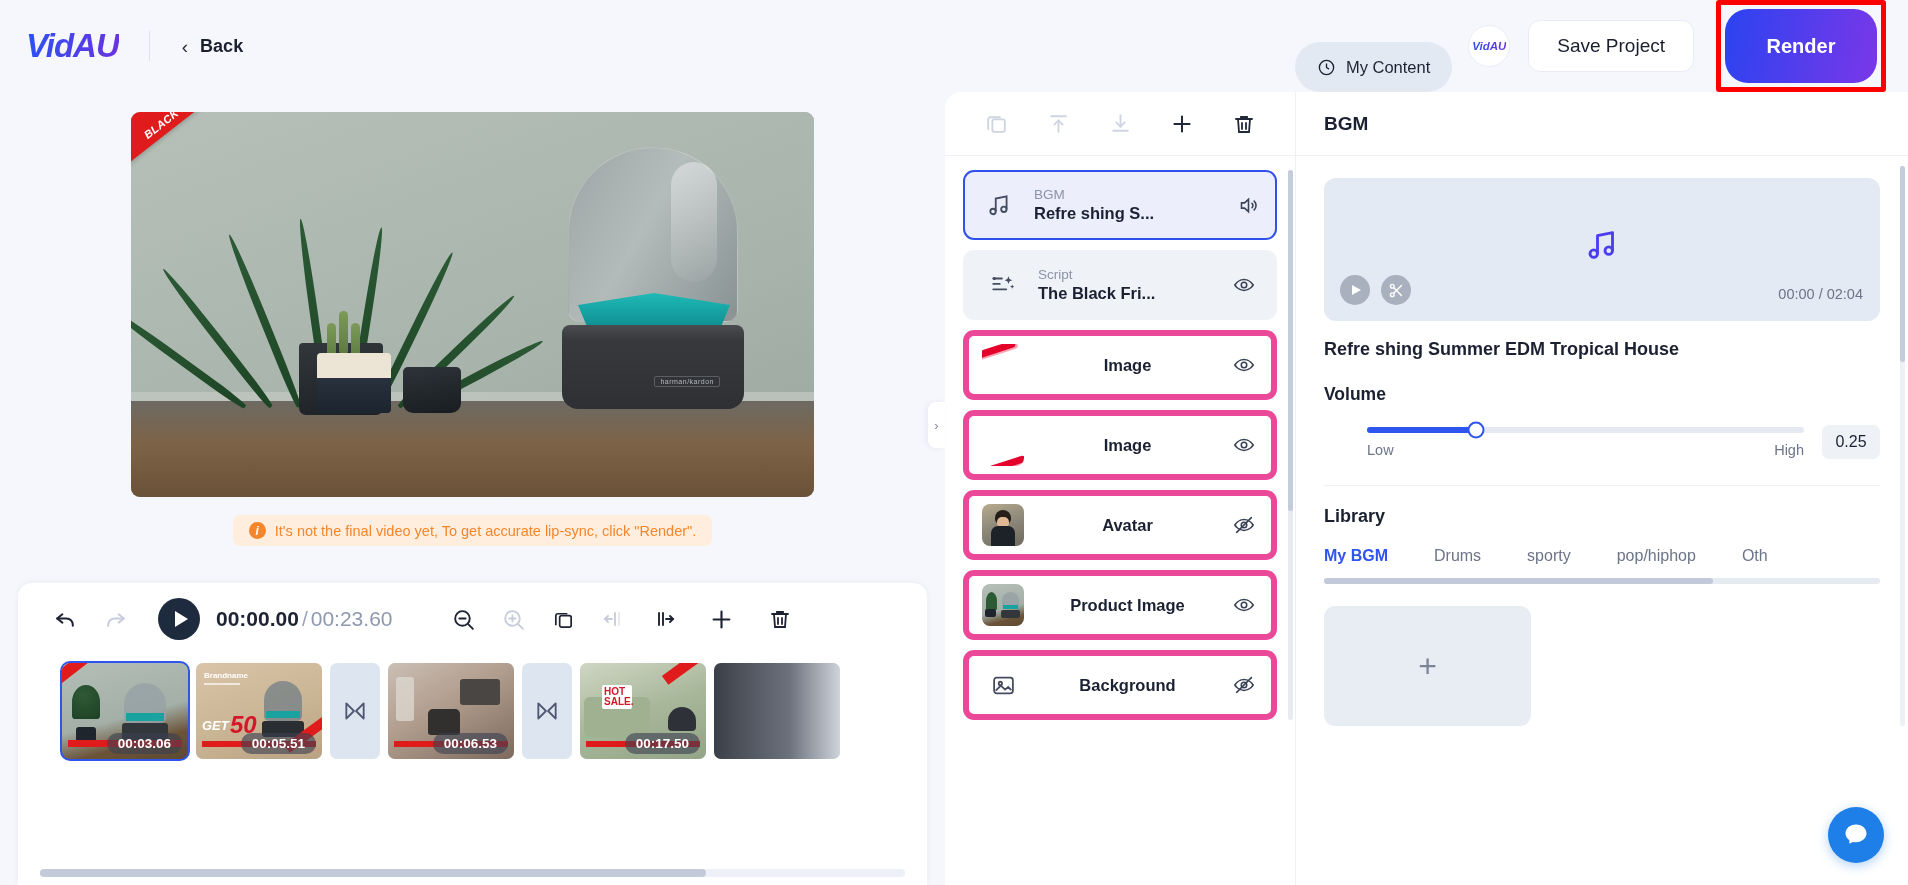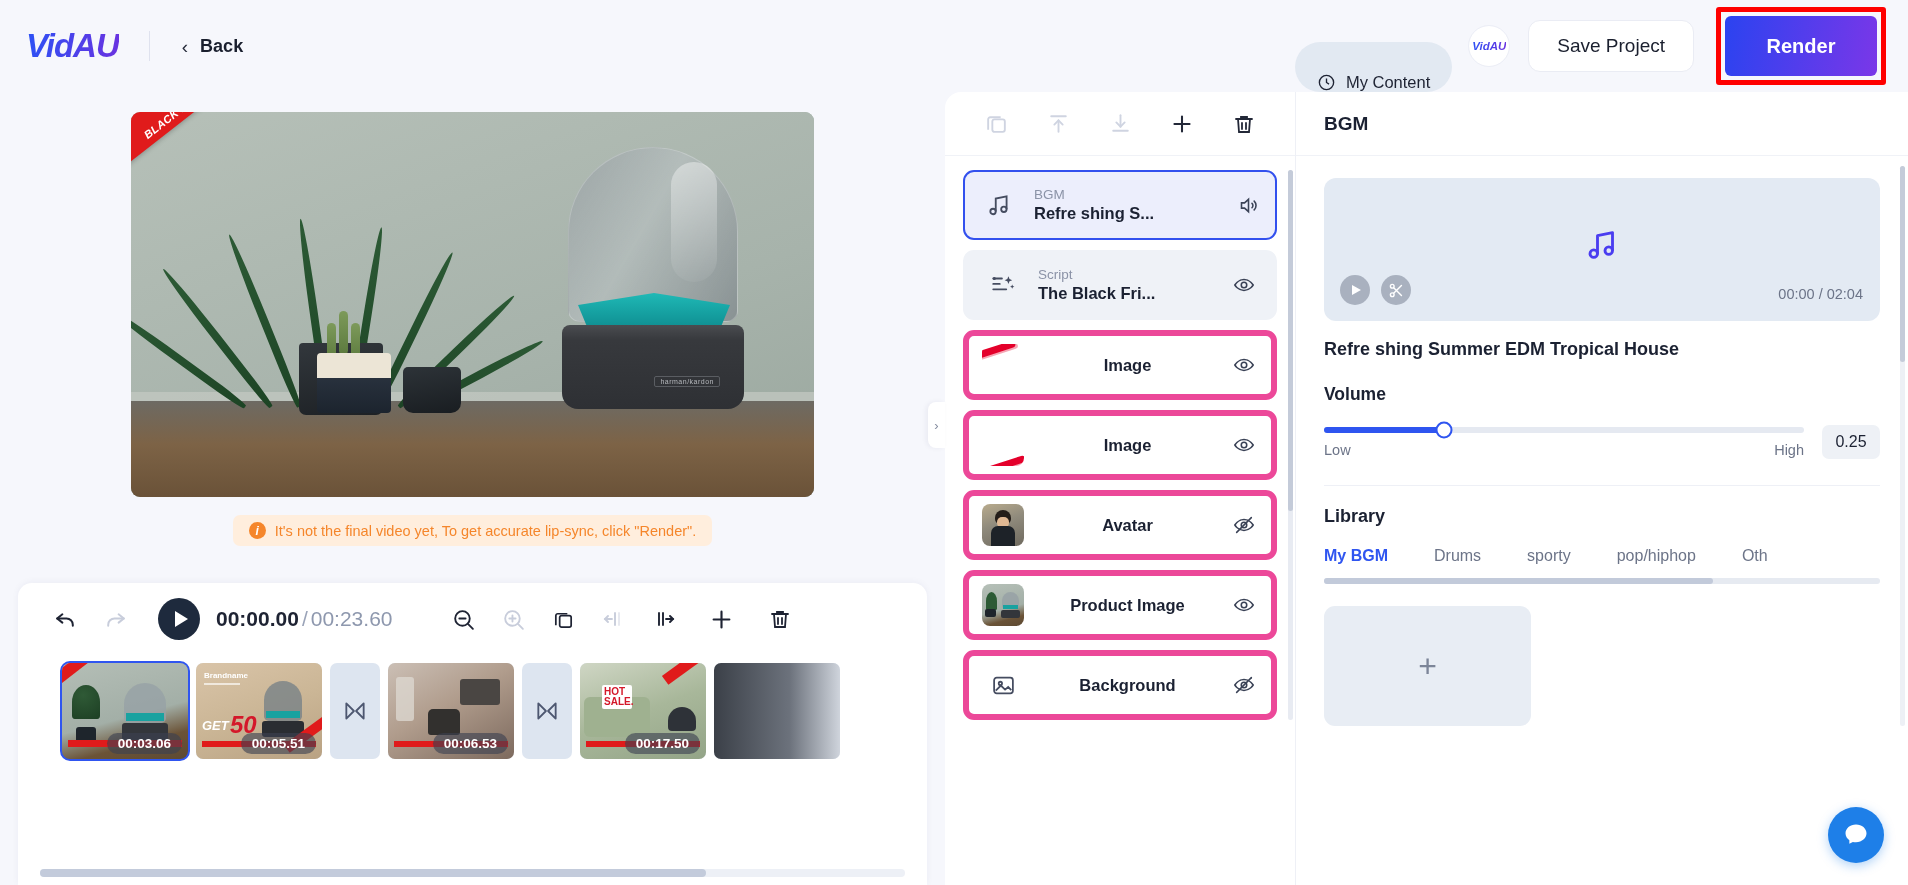--- a/index.html
+++ b/index.html
@@ -31,21 +31,21 @@
   }
   .logo-divider { width: 1px; height: 30px; background: #dfe2ee; margin: 0 32px 0 30px; }
   .back-btn {
     display: flex; align-items: center; gap: 12px;
     cursor: pointer; font-size: 18px; font-weight: bold; color: #1a1f2e;
   }
   .chev-left { font-size: 19px; font-weight: normal; color: #262b3a; line-height: 1; }
   .header-spacer { flex: 1; }
 
   .pill {
-    display: flex; align-items: flex-end; gap: 10px;
+    display: flex; align-items: center; gap: 10px;
     height: 50px; border-radius: 26px; padding: 0 22px;
     font-size: 16.5px; cursor: pointer; white-space: nowrap; margin-top: 42px;
   }
   .pill-content { background: #e2e9f2; color: #1e2333; margin-right: 16px; }
   .pill-credits {
     background: #fff7e6; border: 1px solid #ffd694; color: #1e2333;
     margin-right: 20px;
   }
   .clock-ico { width: 19px; height: 19px; }
   .gem-ico { width: 19px; height: 17px; }
@@ -68,21 +68,21 @@
     background: #ffffff; border: 1px solid #eaecf4;
     display: flex; align-items: center; font-size: 19px; color: #1a1f2e;
     cursor: pointer; margin-right: 22px;
   }
   .render-wrap { position: relative; padding: 9px; }
   .render-hl {
     position: absolute; inset: 0;
     border: 5px solid #ff0000; border-radius: 3px; pointer-events: none;
   }
   .render-btn {
-    height: 60px; width: 152px; border-radius: 6px;
+    height: 74px; width: 152px; border-radius: 23px;
     background: linear-gradient(100deg, #2b43f0 0%, #7a37e8 100%);
     color: #fff; font-size: 20px; font-weight: bold;
     display: flex; align-items: center; justify-content: center;
     cursor: pointer;
   }
 
   
   .body { flex: 1; display: flex; min-height: 0; }
 
   
@@ -347,21 +347,21 @@
     border-top: 5.5px solid transparent; border-bottom: 5.5px solid transparent;
     margin-left: 3px;
   }
   .bgm-time {
     position: absolute; right: 17px; bottom: 19px;
     font-size: 14.5px; color: #6b7governmental; color: #6c7488;
   }
   .bgm-title { font-size: 18px; font-weight: bold; margin-bottom: 24px; color: #1b2132; }
   .vol-label { font-size: 17.5px; font-weight: bold; margin-bottom: 20px; color: #1b2132; }
   .vol-row { display: flex; align-items: center; gap: 18px; }
-  .vol-track-wrap { flex: 1; position: relative; }
+  .vol-track-wrap { flex: 1; position: relative; margin-left: 43px; }
   .vol-track { height: 6px; background: #e5e9f1; border-radius: 3px; position: relative; }
   .vol-fill { position: absolute; left: 0; top: 0; height: 6px; background: #2f55f0; border-radius: 3px; }
   .vol-knob {
     position: absolute; top: 50%; transform: translate(-50%,-50%);
     width: 17px; height: 17px; border-radius: 50%;
     background: #fff; border: 2.5px solid #2f55f0; cursor: pointer;
   }
   .vol-ends {
     display: flex; justify-content: space-between; margin-top: 9px;
     font-size: 14.5px; color: #6c7488;

